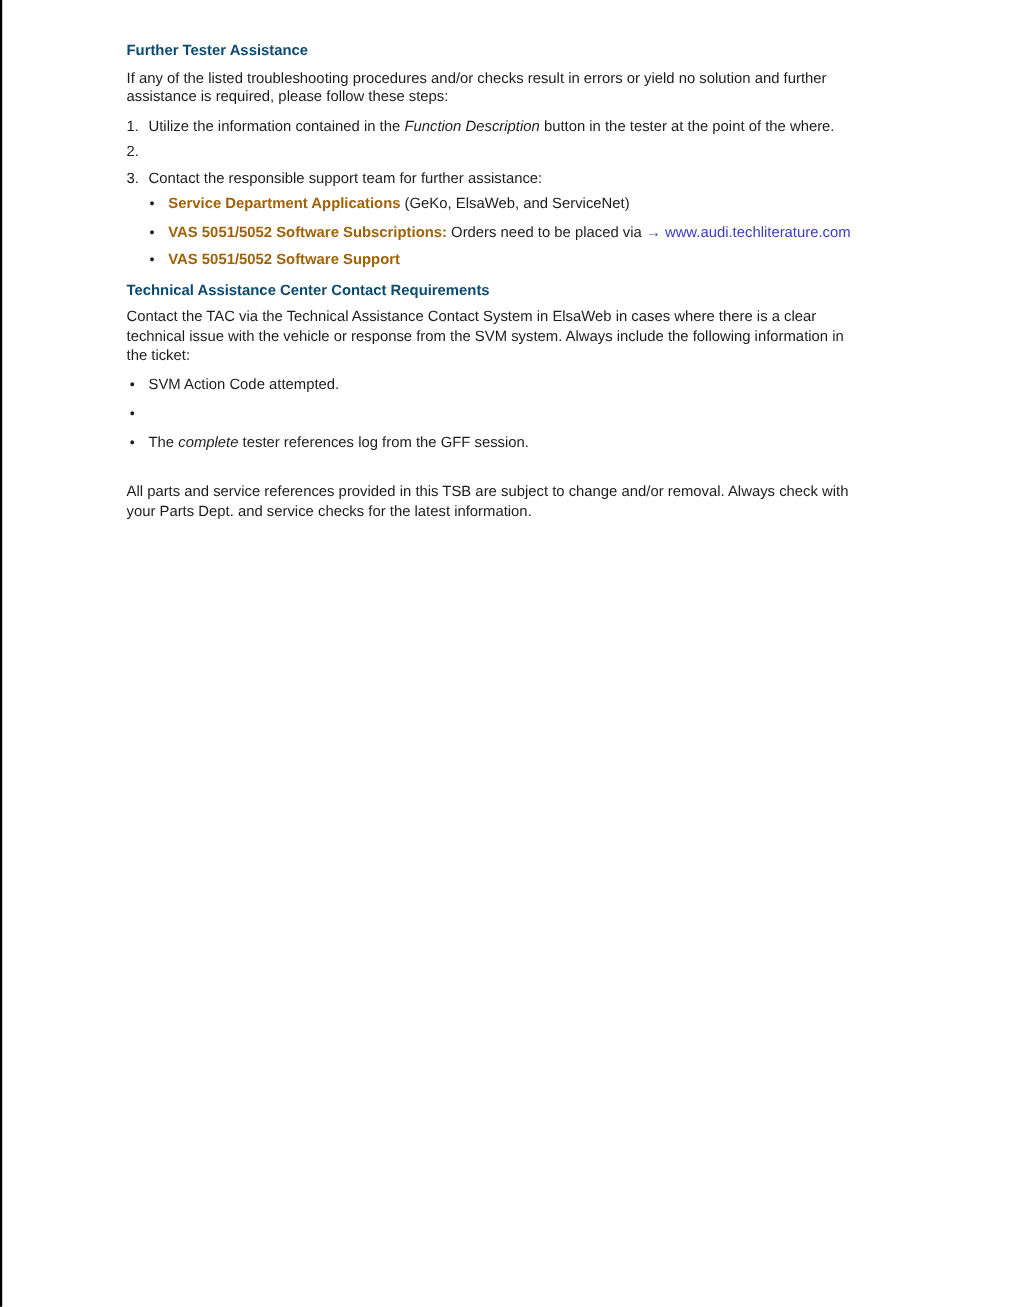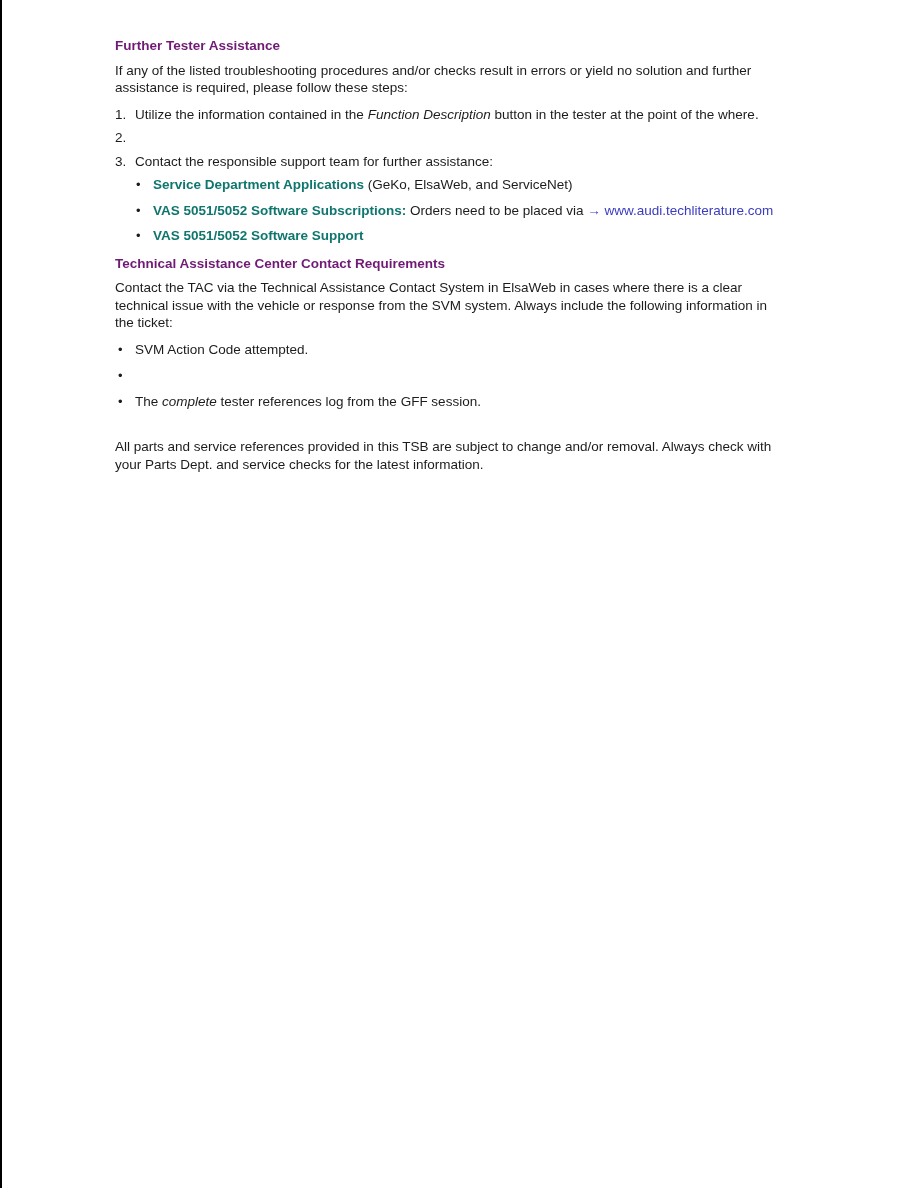--- a/index.html
+++ b/index.html
@@ -24,26 +24,26 @@
   }
   .content {
     position: absolute;
     left: 115px; top: 37px;
     width: 672px;
   }
   h3 {
     font-size: 13.5px;
     line-height: 17.5px;
     margin: 0 0 7px 0;
-    color: #701a75;
+    color: #0c4a6e;
     font-weight: bold;
   }
   h3.second { margin-top: 10px; }
   p { margin: 0 0 9px 0; }
-  b, strong { color: #0f766e; }
+  b, strong { color: #a16207; }
   ol.steps {
     list-style: none;
     margin: 0 0 4px 0;
     padding: 0;
   }
   ol.steps > li {
     display: flex;
     margin: 0 0 6px 0;
   }
   ol.steps .num {

